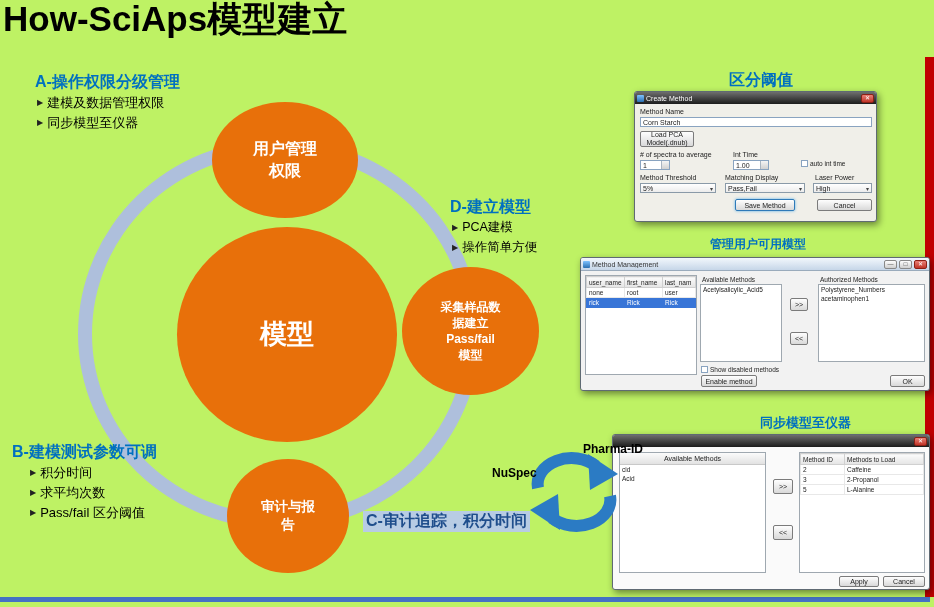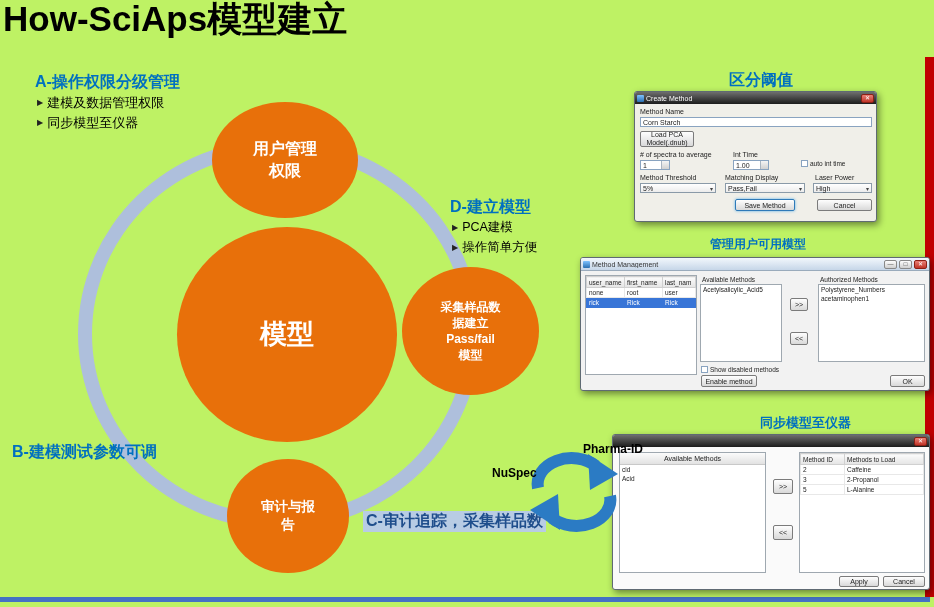--- a/index.html
+++ b/index.html
@@ -62,22 +62,27 @@
     <div class="bullet">同步模型至仪器</div>
   </div>
 
   <div class="heading" style="left:450px;top:197px">D-建立模型</div>
   <div class="bullets" style="left:452px;top:218px;font-size:12.5px">
     <div class="bullet" style="line-height:18px">PCA建模</div>
     <div class="bullet" style="line-height:18px">操作简单方便</div>
   </div>
 
   <div class="heading" style="left:12px;top:442px">B-建模测试参数可调</div>
-
-  <div class="heading heading-c" style="left:363px;top:511px">C-审计追踪，采集样品数</div>
+  <div class="bullets" style="left:30px;top:463px">
+    <div class="bullet">积分时间</div>
+    <div class="bullet">求平均次数</div>
+    <div class="bullet">Pass/fail 区分阈值</div>
+  </div>
+
+  <div class="heading heading-c" style="left:363px;top:511px">C-审计追踪，积分时间</div>
 
   <div class="ring"></div>
   <div class="ellipse" style="left:212px;top:102px;width:146px;height:116px;font-size:16px">用户管理
 权限</div>
   <div class="ellipse center-node" style="left:177px;top:227px;width:220px;height:215px">模型</div>
   <div class="ellipse" style="left:402px;top:267px;width:137px;height:128px;font-size:12px">采集样品数
 据建立
 Pass/fail
 模型</div>
   <div class="ellipse" style="left:227px;top:459px;width:122px;height:114px;font-size:13.5px">审计与报

